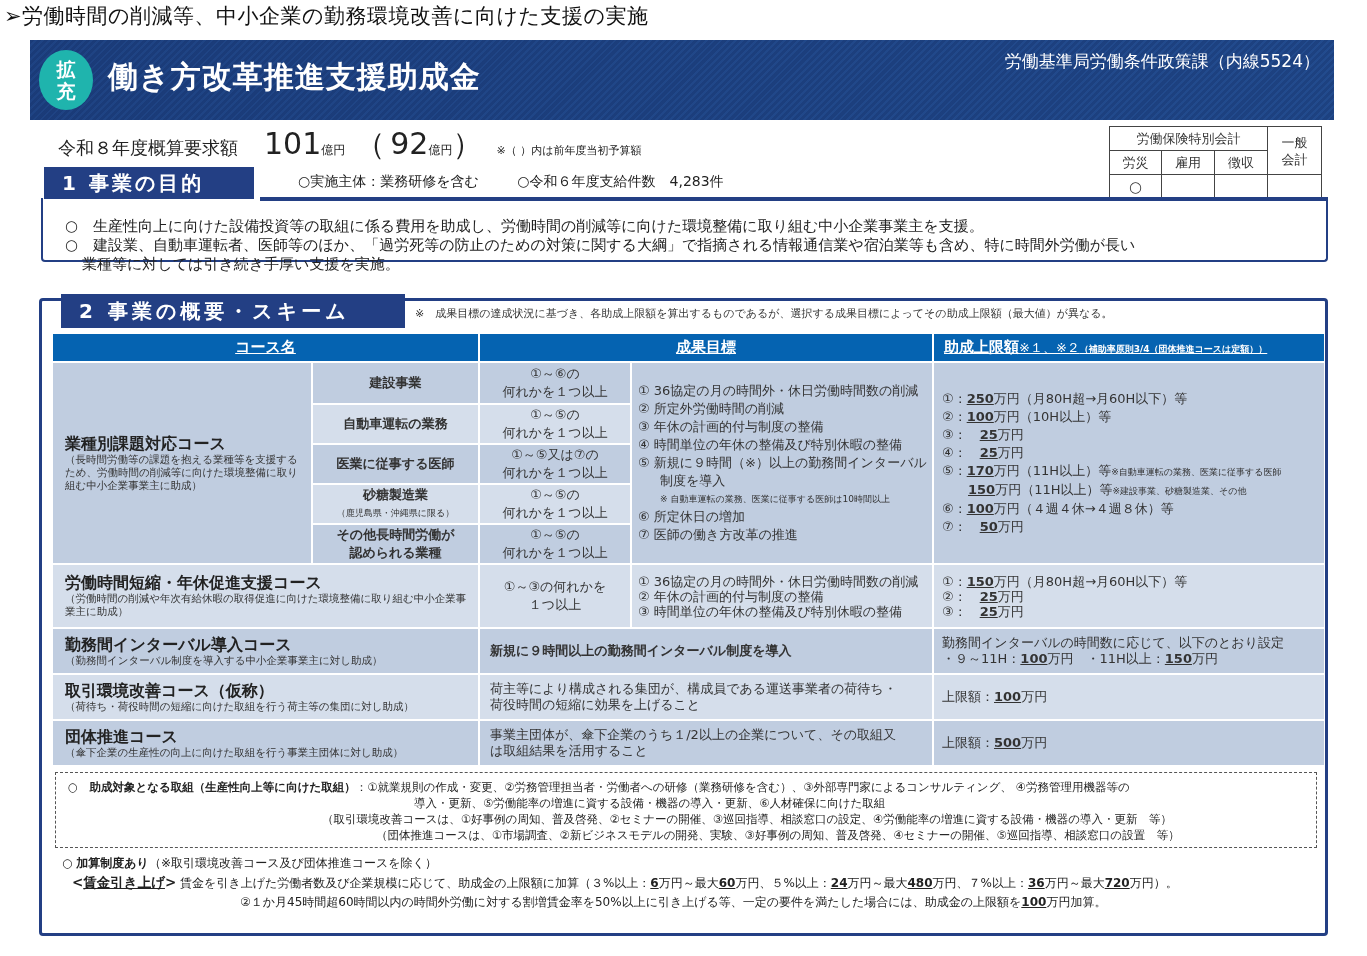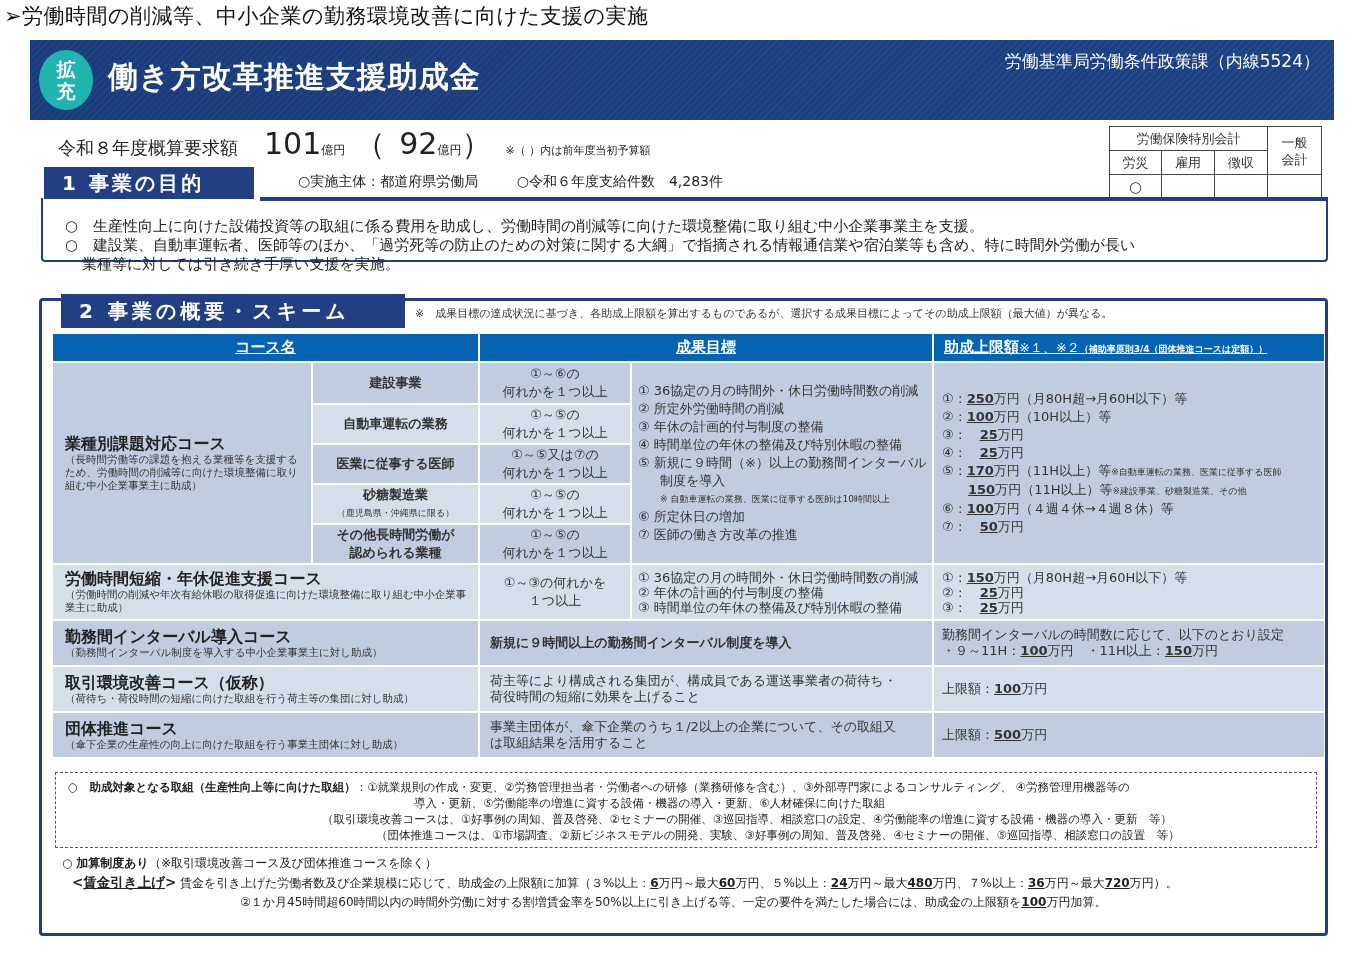--- a/index.html
+++ b/index.html
@@ -80,21 +80,21 @@
   </div>
   <div class="banner-title">働き方改革推進支援助成金</div>
   <div class="banner-dept">労働基準局労働条件政策課（内線5524）</div>
 </div>
 
 <div class="budget">
   <span class="lbl">令和８年度概算要求額</span>
   <span class="big">101</span>
     <span class="unit">億円</span>
   <span class="par">（</span>
-    <span class="big" style="margin-left:14px">92</span>
+    <span class="big" style="margin-left:5px">92</span>
     <span class="unit">億円</span>
     <span class="par" style="margin-left:0">）</span>
   <span class="note">※（ ）内は前年度当初予算額</span>
 </div>
 
 <table class="acct">
   <tbody>
       <tr>
     <td colspan="3" style="width:158px">労働保険特別会計</td>
     <td rowspan="2" style="width:54px; line-height:17px;">
@@ -119,21 +119,21 @@
 <div class="sec1-box">
   <div class="inner">
     <p>○　生産性向上に向けた設備投資等の取組に係る費用を助成し、労働時間の削減等に向けた環境整備に取り組む中小企業事業主を支援。</p>
     <p>○　建設業、自動車運転者、医師等のほか、「過労死等の防止のための対策に関する大綱」で指摘される情報通信業や宿泊業等も含め、特に時間外労働が長い</p>
     <p class="indent">業種等に対しては引き続き手厚い支援を実施。</p>
   </div>
 </div>
 <div class="sec1-line"></div>
 <div class="sec-label sec1-label">1 事業の目的</div>
 <div class="sec1-meta">
-  <span>○実施主体：都道府県労働局</span>
+  <span>○実施主体：業務研修を含む</span>
   <span>○令和６年度支給件数　4,283件</span>
 </div>
 
 <div class="sec2-box"></div>
 <div class="sec-label sec2-label">2 事業の概要・スキーム</div>
 <div class="sec2-note">※　成果目標の達成状況に基づき、各助成上限額を算出するものであるが、選択する成果目標によってその助成上限額（最大値）が異なる。</div>
 
 <table class="main">
   <colgroup>
     <col style="width:258px">
@@ -206,21 +206,21 @@
     <td class="bg-dark sub-name">
           <div>その他長時間労働が</div>
           <div>認められる業種</div>
         </td>
     <td class="bg-dark center">
           <div>①～⑤の</div>
           <div>何れかを１つ以上</div>
         </td>
   </tr>
 
-  <tr style="height:54px">
+  <tr style="height:62px">
     <td colspan="2" class="bg-light" style="padding:0 8px 0 12px;">
       <div class="course-title">労働時間短縮・年休促進支援コース</div>
       <div class="course-desc">（労働時間の削減や年次有給休暇の取得促進に向けた環境整備に取り組む中小企業事業主に助成）</div>
     </td>
     <td class="bg-light center">
           <div>①～③の何れかを</div>
           <div>１つ以上</div>
         </td>
     <td class="bg-light goals" style="padding:0 6px; line-height:15px;">
       <p>① 36協定の月の時間外・休日労働時間数の削減</p>

